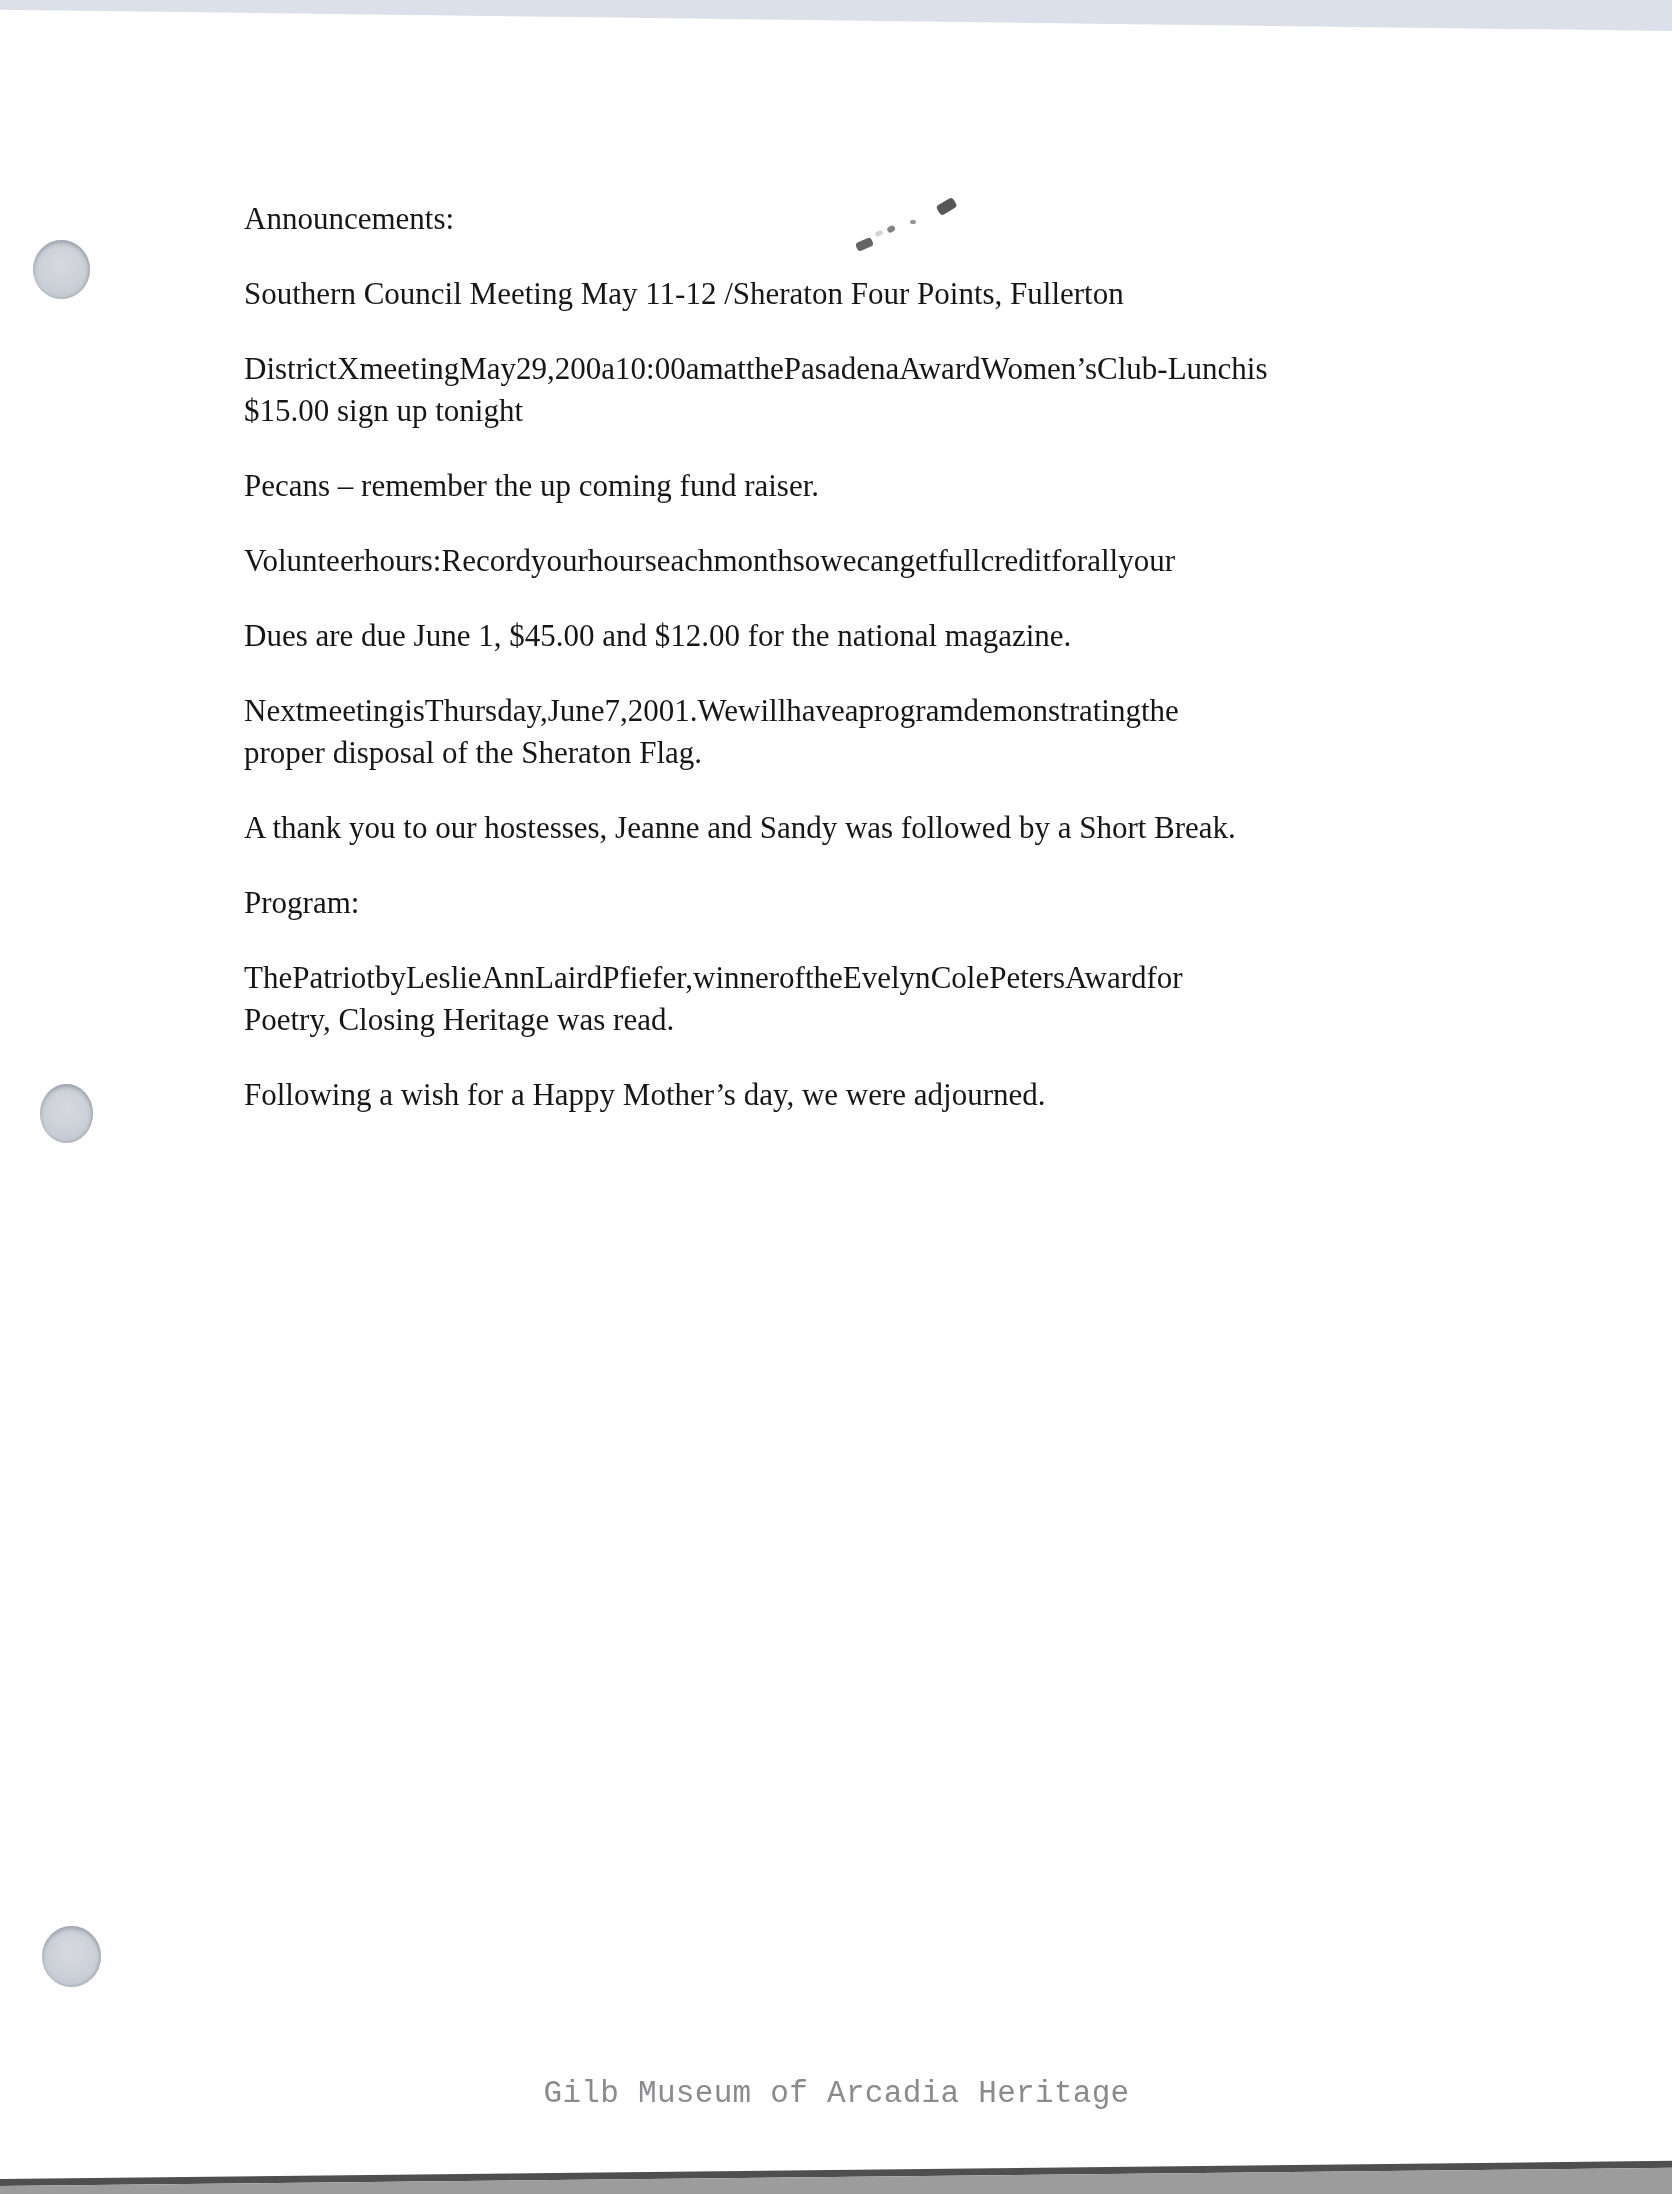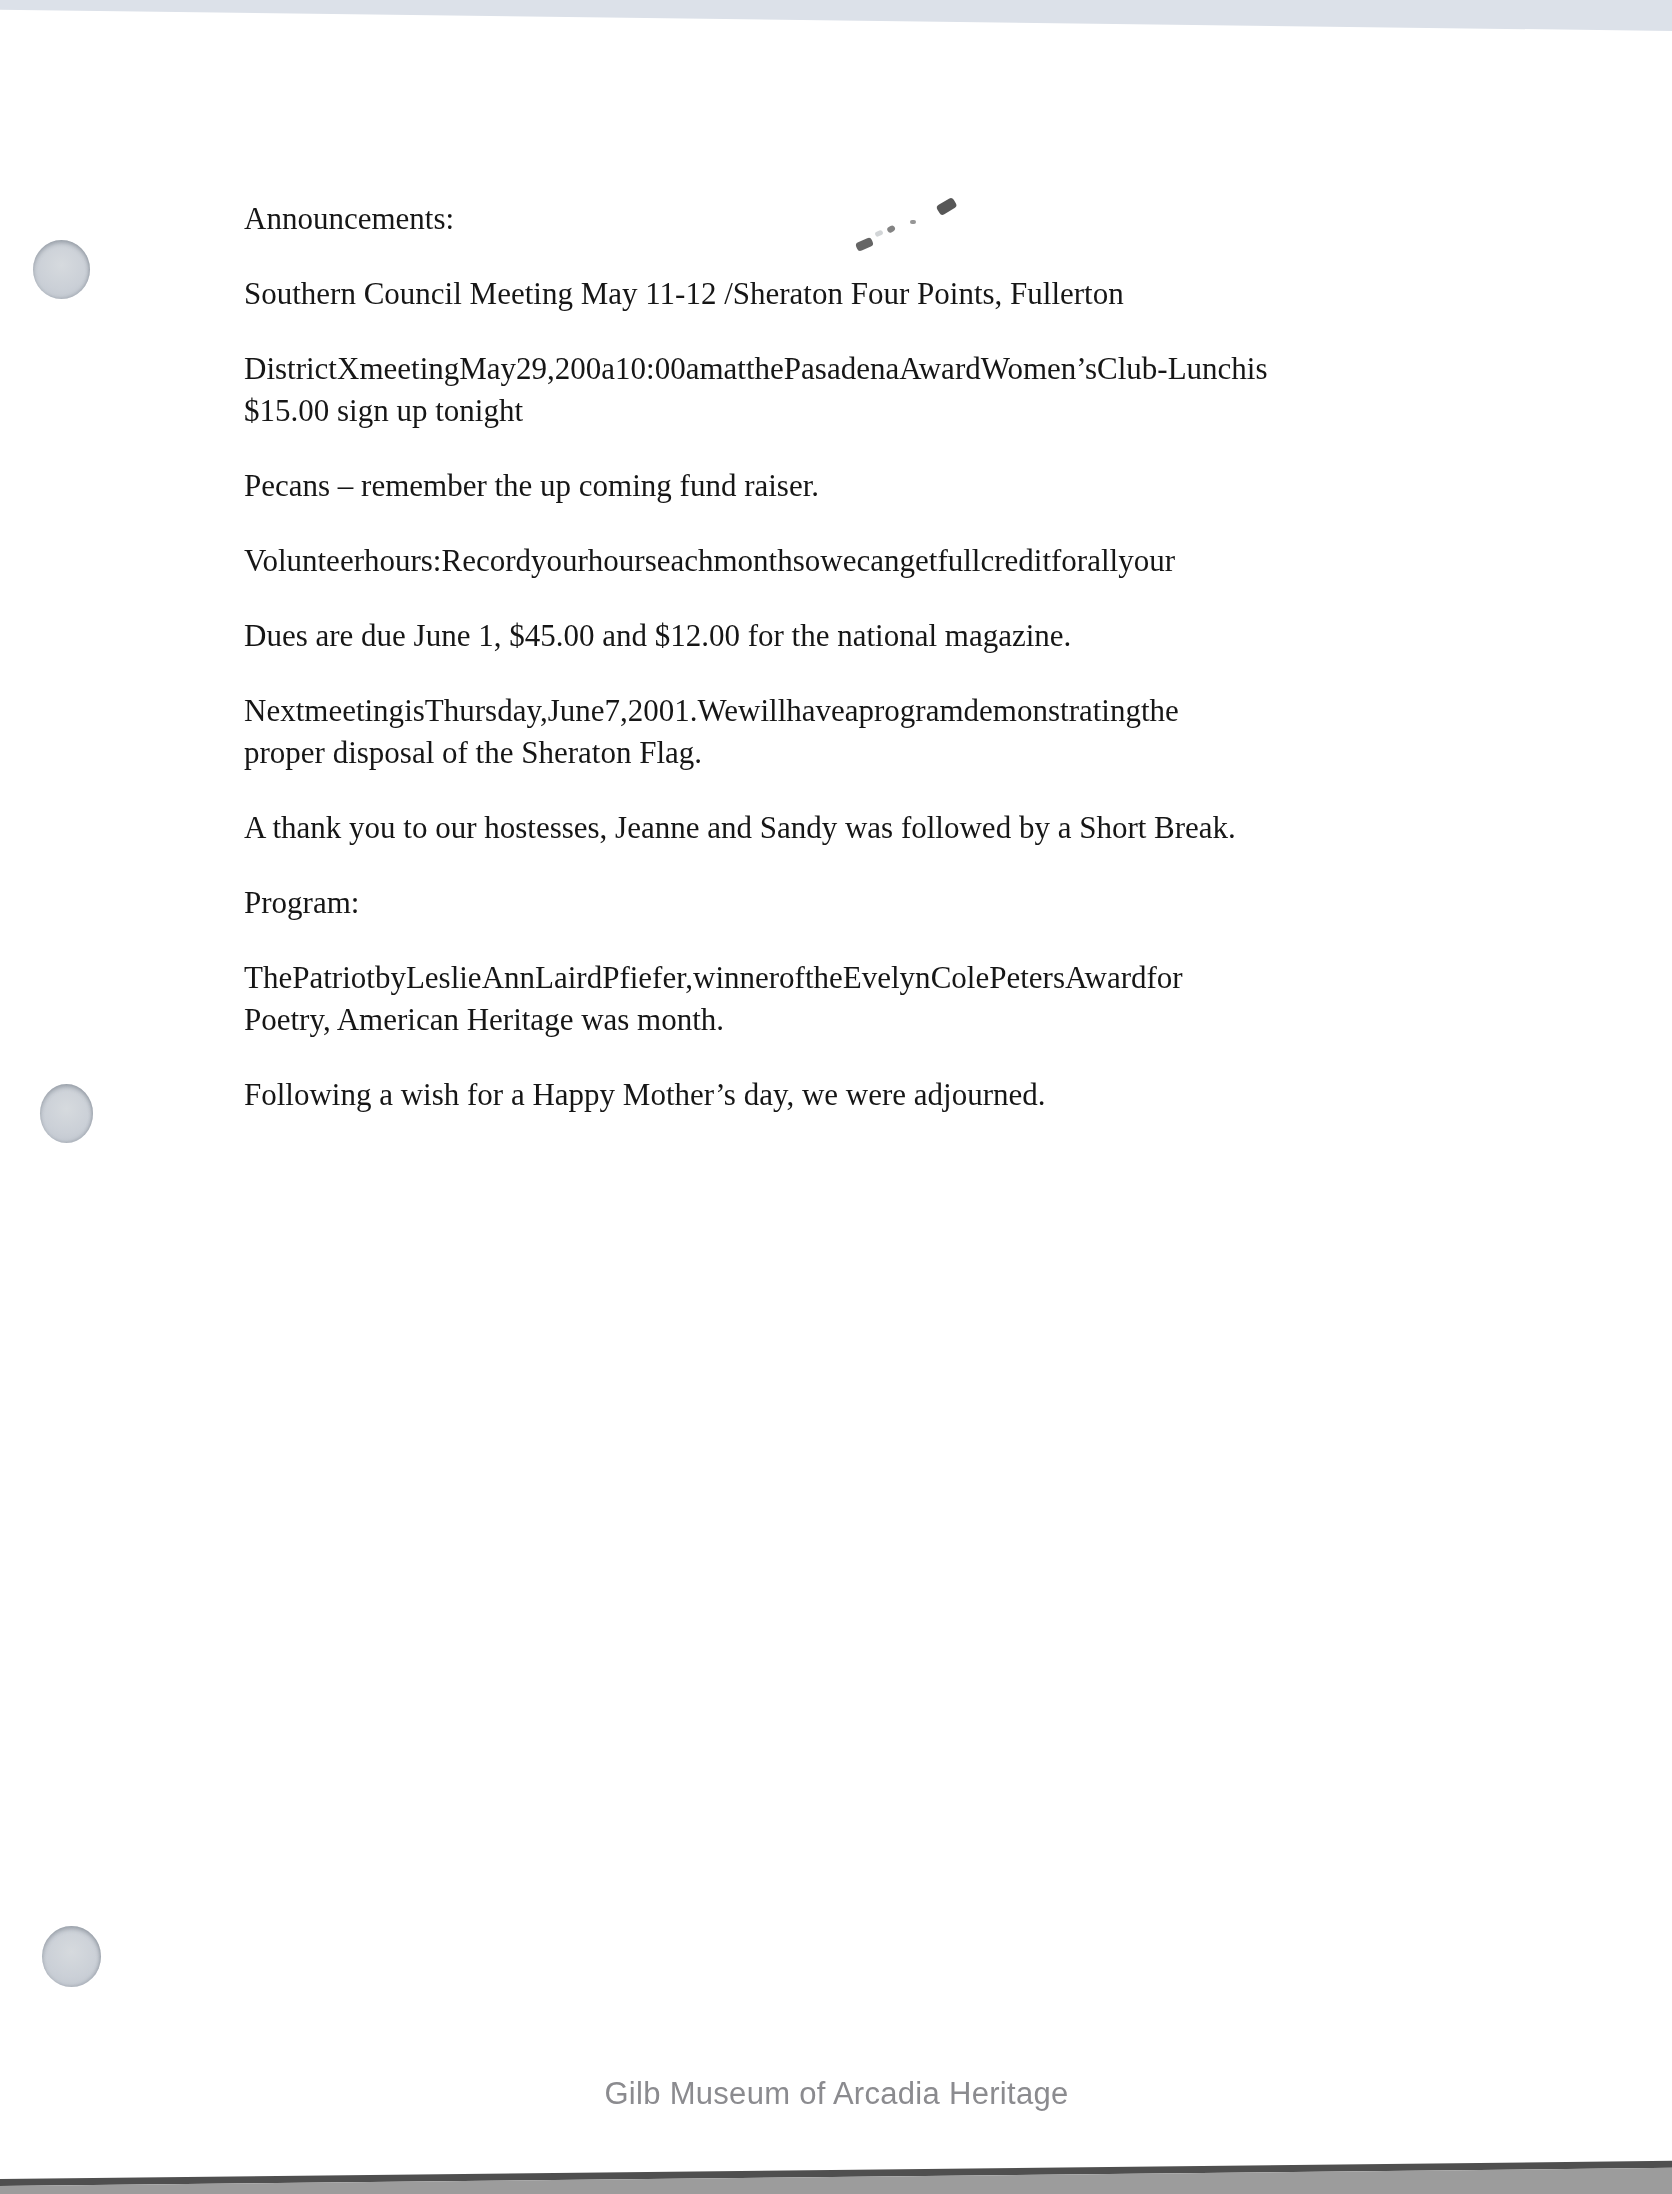--- a/index.html
+++ b/index.html
@@ -62,21 +62,21 @@
   .paragraph{margin:0 0 33px 0;}
   .line{white-space:nowrap;}
   .line.justify{display:flex;white-space:normal;}
   .line sup{
     font-size:0.58em;line-height:0;position:relative;top:-0.45em;
   }
 
   .footer{
     position:absolute;left:0;top:2074px;width:1673px;
     text-align:center;
-    font-family:Liberation Sans, sans-serif;
+    font-family:Liberation Mono, monospace;
     font-size:31px;line-height:39px;
     color:var(--footer);
     letter-spacing:0.3px;
   }
 </style>
 </head>
 <body>
 
 <div class="page">
   <div class="top-edge"></div>
@@ -180,21 +180,21 @@
           <span>Pfiefer,</span>
           <span>winner</span>
           <span>of</span>
           <span>the</span>
           <span>Evelyn</span>
           <span>Cole</span>
           <span>Peters</span>
           <span>Award</span>
           <span>for</span>
         </div>
-        <div class="line"><span>Poetry, American Heritage was month.</span></div>
+        <div class="line"><span>Poetry, Closing Heritage was read.</span></div>
       </div>
       <div class="paragraph">
         <div class="line"><span>Following a wish for a Happy Mother’s day, we were adjourned.</span></div>
       </div>
     </div>
 
   <div class="footer">Gilb Museum of Arcadia Heritage</div>
 
   <div class="bottom-line"></div>
   <div class="bottom-below"></div>

